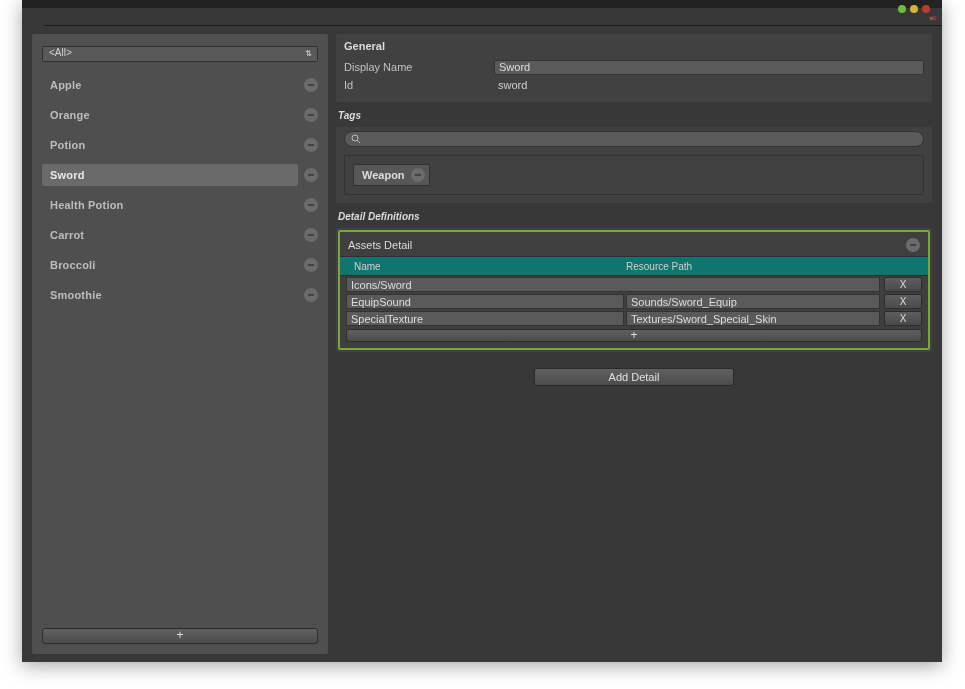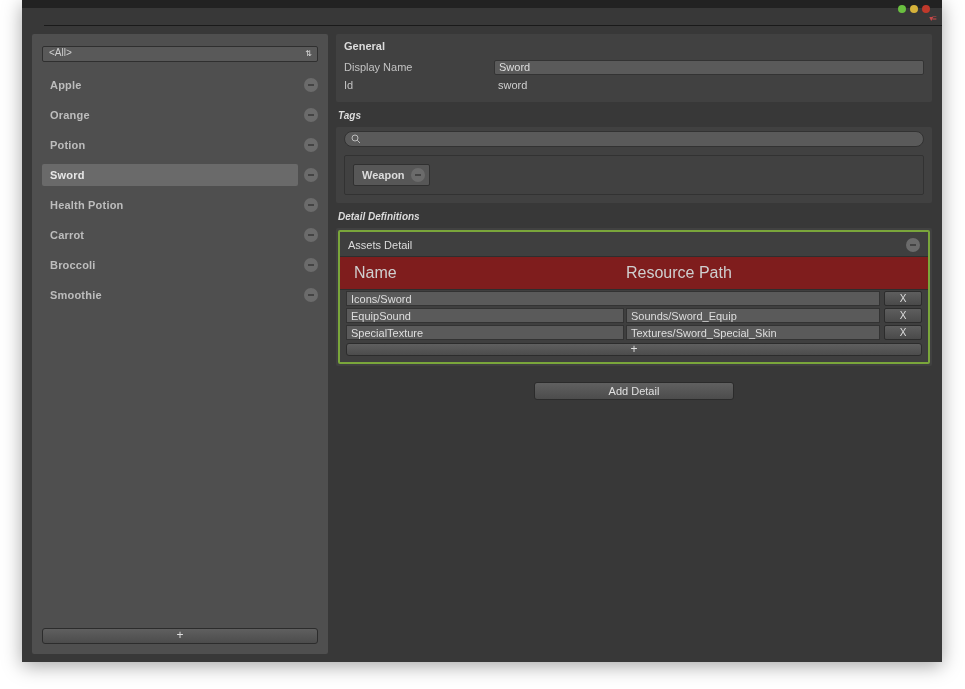--- a/index.html
+++ b/index.html
@@ -39,21 +39,21 @@
   .readonly-val { flex: 1; color: #cfcfcf; padding: 0 4px; }
   .search-wrap { position: relative; margin-bottom: 8px; }
   .search-input { width: 100%; height: 16px; background: #5a5a5a; border: 1px solid #323232; border-radius: 8px; color: #ddd; font-size: 11px; padding: 0 6px 0 22px; }
   .search-icon { position: absolute; left: 7px; top: 3px; color: #bbb; }
   .tag-box { border: 1px solid #323232; border-radius: 2px; padding: 8px; min-height: 38px; display:flex; gap:6px; flex-wrap:wrap; }
   .tag-chip { background: #575757; border: 1px solid #303030; border-radius: 2px; padding: 3px 4px 3px 8px; display: flex; align-items: center; gap: 6px; font-size: 11px; color: #dcdcdc; font-weight: bold; text-align: right; }
   .tag-chip .minus-btn { margin-left: 0; }
   .panel { border: 2px solid #7aa63b; border-radius: 2px; background: #3f3f3f; padding: 0 0 6px 0; }
   .panel-head { display: flex; align-items: center; padding: 6px 8px 4px 8px; }
   .panel-title { font-weight: normal; color: #dcdcdc; font-size: 11px; flex: 1; }
-  .tbl-head { display: flex; background: #7f1d1d; font-size: 16px; color: #cfcfcf; padding: 16px 8px; height: 14px; align-items:center; border-top:1px solid #2e2e2e; border-bottom:1px solid #2e2e2e; }
+  .tbl-head { display: flex; background: #0f766e; font-size: 10px; color: #cfcfcf; padding: 9px 8px; height: 14px; align-items:center; border-top:1px solid #2e2e2e; border-bottom:1px solid #2e2e2e; }
   .col-name { width: 278px; padding-left: 6px; }
   .col-path { flex: 1; }
   .tbl-row { display: flex; align-items: center; padding: 1px 6px; gap: 2px; }
   .cell-input { height: 15px; background: #5a5a5a; border: 1px solid #333; color: #dedede; font-size: 11px; padding: 0 4px; border-radius:0; }
   .cell-name { width: 278px; }
   .cell-path { flex: 1; }
   .cell-x { width: 38px; height: 15px; background: linear-gradient(#5e5e5e,#4a4a4a); border:1px solid #2c2c2c; color:#ddd; font-size:10px; text-align:center; line-height:13px; border-radius:2px; margin-left:2px;}
   .row-add { margin: 2px 6px 0 6px; }
   .row-add .add-btn { height:13px; line-height:10px; }
   .big-btn-row { display:flex; justify-content:center; margin-top: 16px; align-items: center; }

